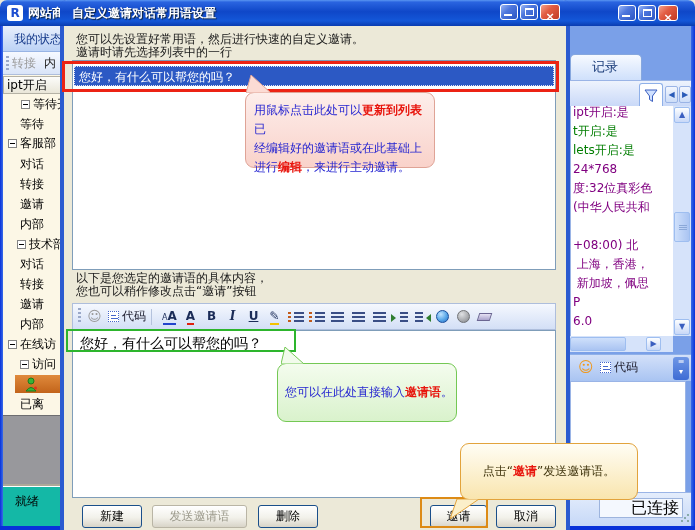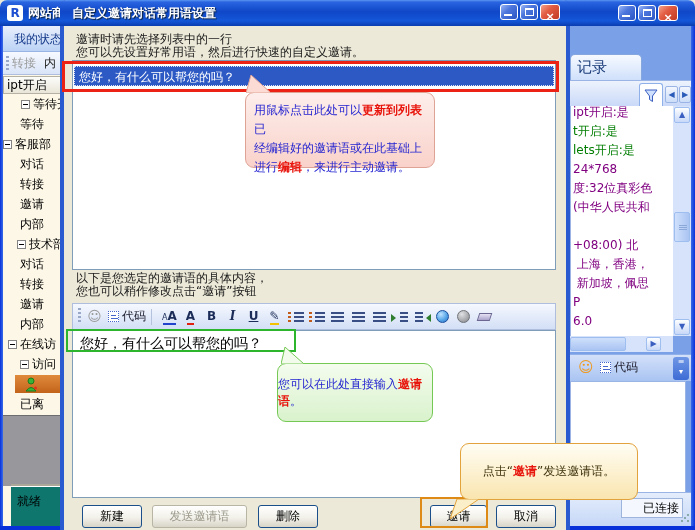--- a/index.html
+++ b/index.html
@@ -39,28 +39,28 @@
   .list-header { position:absolute; left:0; top:50px; width:59px; height:18px;
     background:linear-gradient(180deg,#fcfcfa,#e9e6d8); border:1px solid #b5b2a5;
     font-size:12px; line-height:16px; padding-left:3px; color:#000; white-space:nowrap; }
   #tree { position:absolute; left:0; top:68px; width:59px; }
   .tree-row { position:relative; height:20px; line-height:20px; font-size:12px; color:#000; white-space:nowrap; overflow:hidden; }
   .minusbox { display:inline-block; width:9px; height:9px; margin:0 3px 0 0; vertical-align:-1px;
     border:1px solid #848484; background:#fff linear-gradient(#000 0 0) center/5px 1px no-repeat; }
   .tree-sel { position:absolute; left:12px; top:0; right:0; height:18px; margin-top:1px;
     background:linear-gradient(180deg,#e08a3c,#c2641a); }
   .gray-panel { position:absolute; left:0; top:389px; width:59px; height:71px; background:#98989c; border-top:1px solid #6d6d70; }
-  .lstatus { position:absolute; left:0; top:460px; width:59px; height:40px; background:#0f766e; border-top:1px solid #fff;
-    box-shadow:0 -2px 0 #aca899; font-size:12px; color:#000; padding:6px 0 0 6px;margin-left:8px; }
+  .lstatus { position:absolute; left:0; top:460px; width:59px; height:40px; background:#14b8a6; border-top:1px solid #fff;
+    box-shadow:0 -2px 0 #aca899; font-size:12px; color:#000; padding:6px 0 0 12px; }
 
   
   .right-col { position:absolute; left:570px; top:26px; width:121px; height:500px; background:#7aa0e8; z-index:1; overflow:hidden; }
   .rp-record-tab { position:absolute; left:0px; top:28px; width:72px; height:26px;
     background:linear-gradient(180deg,#f7faff,#cfe0fb); border:1px solid #86a7de; border-bottom:none; border-radius:5px 5px 0 0;
-    font-size:15px; color:#183a78; line-height:24px; padding-left:6px; }
+    font-size:13px; color:#183a78; line-height:24px; padding-left:21px; }
   .rp-tabstrip { position:absolute; left:0; top:54px; width:121px; height:26px;
     background:linear-gradient(180deg,#eef3fd,#c9d9f8); border-top:1px solid #9ab4e6; }
   .rp-tab-track { position:absolute; left:1px; top:2px; width:66px; height:24px; background:#fff;
     border:1px solid #8fb0e8; border-bottom:none; border-radius:3px 3px 0 0; font-size:12px; line-height:22px; }
   .rp-tab-track .corner { position:absolute; left:0; top:0; width:0; height:0;
     border-top:7px solid #e09a30; border-right:7px solid transparent; }
   .rp-tab-track svg { vertical-align:-3px; margin:0 2px 0 6px; }
   .rp-tab-filter { position:absolute; left:69px; top:2px; width:24px; height:24px; background:#fff;
     border:1px solid #8fb0e8; border-bottom:none; border-radius:3px 3px 0 0; text-align:center; padding-top:4px; }
   .rp-arrow { position:absolute; top:5px; width:13px; height:17px; background:linear-gradient(180deg,#f2f6fe,#cdddf8);
@@ -79,22 +79,22 @@
   .rp-toolbar { position:absolute; left:0; top:328px; width:121px; height:27px;
     background:linear-gradient(180deg,#d3e0f9,#a9c4f2); border-top:1px solid #8fb0e8; }
   .rp-smiley { position:absolute; left:8px; top:3px; font-size:15px; color:#f0991e; }
   .rp-code { position:absolute; left:30px; top:4px; font-size:12px; color:#223; white-space:nowrap; }
   .code-glyph { display:inline-block; width:11px; height:11px; border:1px dotted #4466cc; vertical-align:-2px; margin-right:3px;
     background:linear-gradient(#4466cc 0 0) 2px 3px/5px 1px no-repeat,linear-gradient(#4466cc 0 0) 2px 6px/7px 1px no-repeat,#fff; }
   .rp-overflow { position:absolute; right:2px; top:2px; width:16px; height:23px; background:linear-gradient(180deg,#6f97e6,#3e6cd4);
     border-radius:3px; color:#fff; font-size:8px; text-align:center; line-height:10px; }
   .rp-input { position:absolute; left:0; top:355px; width:116px; height:135px; background:#fff; border:1px solid #9ab4e6; }
   .rp-status { position:absolute; left:0; top:466px; width:121px; height:34px; background:linear-gradient(180deg,#e4edfc,#c6d8f7); border-top:1px solid #9ab4e6; }
-  .rp-connected { position:absolute; right:8px; top:5px; width:62px; height:20px; background:#f4f8fe; border:1px solid #9db4dd;
-    font-size:12px; line-height:18px; text-align:right; padding-right:3px; color:#000; }
+  .rp-connected { position:absolute; right:8px; top:5px; width:84px; height:20px; background:#f4f8fe; border:1px solid #9db4dd;
+    font-size:16px; line-height:18px; text-align:right; padding-right:3px; color:#000; }
   .grip { position:absolute; right:1px; bottom:3px; width:10px; height:10px;
     background:radial-gradient(circle at 8px 2px,#8aa 1px,transparent 1.5px),radial-gradient(circle at 8px 8px,#8aa 1px,transparent 1.5px),radial-gradient(circle at 2px 8px,#8aa 1px,transparent 1.5px),radial-gradient(circle at 5px 5px,#8aa 1px,transparent 1.5px); }
 
   
   .dialog { position:absolute; left:60px; top:0; width:510px; height:530px; z-index:10;
     background:#ece9d8; border-left:4px solid #2a5ad0; border-right:4px solid #2a5ad0; border-radius:7px 7px 0 0; }
   .dlg-titlebar { position:absolute; left:-4px; top:0; width:510px; height:26px;
     background:linear-gradient(180deg,#5a96f2 0%,#2a64e0 8%,#0f47c8 45%,#1457d8 80%,#0a3cb0 100%);
     border-radius:7px 7px 0 0; }
   .dlg-title { position:absolute; left:12px; top:5px; color:#fff; font-weight:bold; font-size:12px; text-shadow:1px 1px 1px #123; white-space:nowrap; }
@@ -134,22 +134,22 @@
   .btn.disabled { color:#9c9a8c; border-color:#b9b5a5; }
 
   
   .ann { position:absolute; z-index:30; }
   .red-rect { left:62px; top:61px; width:497px; height:31px; border:3px solid #ec2314; }
   .green-rect { left:66px; top:329px; width:230px; height:23px; border:2px solid #2db52d; }
   .orange-rect { left:420px; top:497px; width:68px; height:31px; border:2px solid #dd8b16; }
   .callout { position:absolute; z-index:31; border-radius:9px; font-size:12px; }
   .co-pink { left:245px; top:92px; width:190px; height:76px; background:linear-gradient(180deg,#fdeeeb,#f9d2ca);
     border:1px solid #dfa396; color:#1f1fd0; padding:8px 8px; line-height:19px; }
-  .co-green { left:277px; top:363px; width:156px; height:59px; background:linear-gradient(180deg,#f4fcee,#d9f2cc);
-    border:1px solid #74c854; color:#1f1fd0; display:flex; align-items:center; padding-left:0; }
+  .co-green { left:277px; top:363px; width:180px; height:59px; background:linear-gradient(180deg,#f4fcee,#d9f2cc);
+    border:1px solid #74c854; color:#1f1fd0; display:flex; align-items:center; padding-left:7px; }
   .co-yellow { left:460px; top:443px; width:178px; height:57px; background:linear-gradient(180deg,#fffdf4,#f9e5ae);
     border:1px solid #e2a33c; color:#40350e; display:flex; align-items:center; justify-content:center; }
   .callout .red { color:#e8150d; font-weight:bold; }
   .tail { position:absolute; z-index:32; }
 </style>
 </head>
 <body>
 
 <div id="screen">
 
@@ -168,21 +168,21 @@
   <div class="mw-border-right"></div>
   <div class="mw-border-bottom"></div>
 
   <div class="left-col">
     <div class="mystatus">我的状态</div>
     <div class="ltoolbar"><span class="handle"></span><span class="dis">转接</span><span class="en">内</span></div>
     <div class="list-header">ipt开启</div>
     <div id="tree">
         <div class="tree-row" style="padding-left: 18px; text-align: right;"><span class="minusbox"></span><span>等待开</span></div>
         <div class="tree-row" style="padding-left: 17px;"><span>等待</span></div>
-        <div class="tree-row" style=""><span class="minusbox"></span><span>客服部</span></div>
+        <div class="tree-row" style="padding-left: 5px; font-family: Liberation Mono, monospace;"><span class="minusbox"></span><span>客服部</span></div>
         <div class="tree-row" style="padding-left: 17px;"><span>对话</span></div>
         <div class="tree-row" style="padding-left: 17px;"><span>转接</span></div>
         <div class="tree-row" style="padding-left: 17px;"><span>邀请</span></div>
         <div class="tree-row" style="padding-left: 17px;"><span>内部</span></div>
         <div class="tree-row" style="padding-left: 14px;"><span class="minusbox"></span><span>技术部</span></div>
         <div class="tree-row" style="padding-left: 17px;"><span>对话</span></div>
         <div class="tree-row" style="padding-left: 17px;"><span>转接</span></div>
         <div class="tree-row" style="padding-left: 17px;"><span>邀请</span></div>
         <div class="tree-row" style="padding-left: 17px;"><span>内部</span></div>
         <div class="tree-row" style="padding-left: 5px;"><span class="minusbox"></span><span>在线访</span></div>
@@ -237,22 +237,22 @@
       <div class="winbtn" style="left:440px; top:4px;">
           <span class="g-min"></span>
         </div>
       <div class="winbtn" style="left:460px; top:4px;">
           <span class="g-max"></span>
         </div>
       <div class="winbtn close" style="left:480px; top:4px; width:20px;"><span class="g-x">×</span></div>
     </div>
 
     <div class="dlg-intro">
+      <div>您可以先设置好常用语，然后进行快速的自定义邀请。</div>
       <div>邀请时请先选择列表中的一行</div>
-      <div>您可以先设置好常用语，然后进行快速的自定义邀请。</div>
     </div>
 
     <div class="phrase-list">
       <div class="phrase-sel">您好，有什么可以帮您的吗？</div>
     </div>
 
     <div class="dlg-detail">
       <div>以下是您选定的邀请语的具体内容，</div>
       <div>您也可以稍作修改点击“邀请”按钮</div>
     </div>

